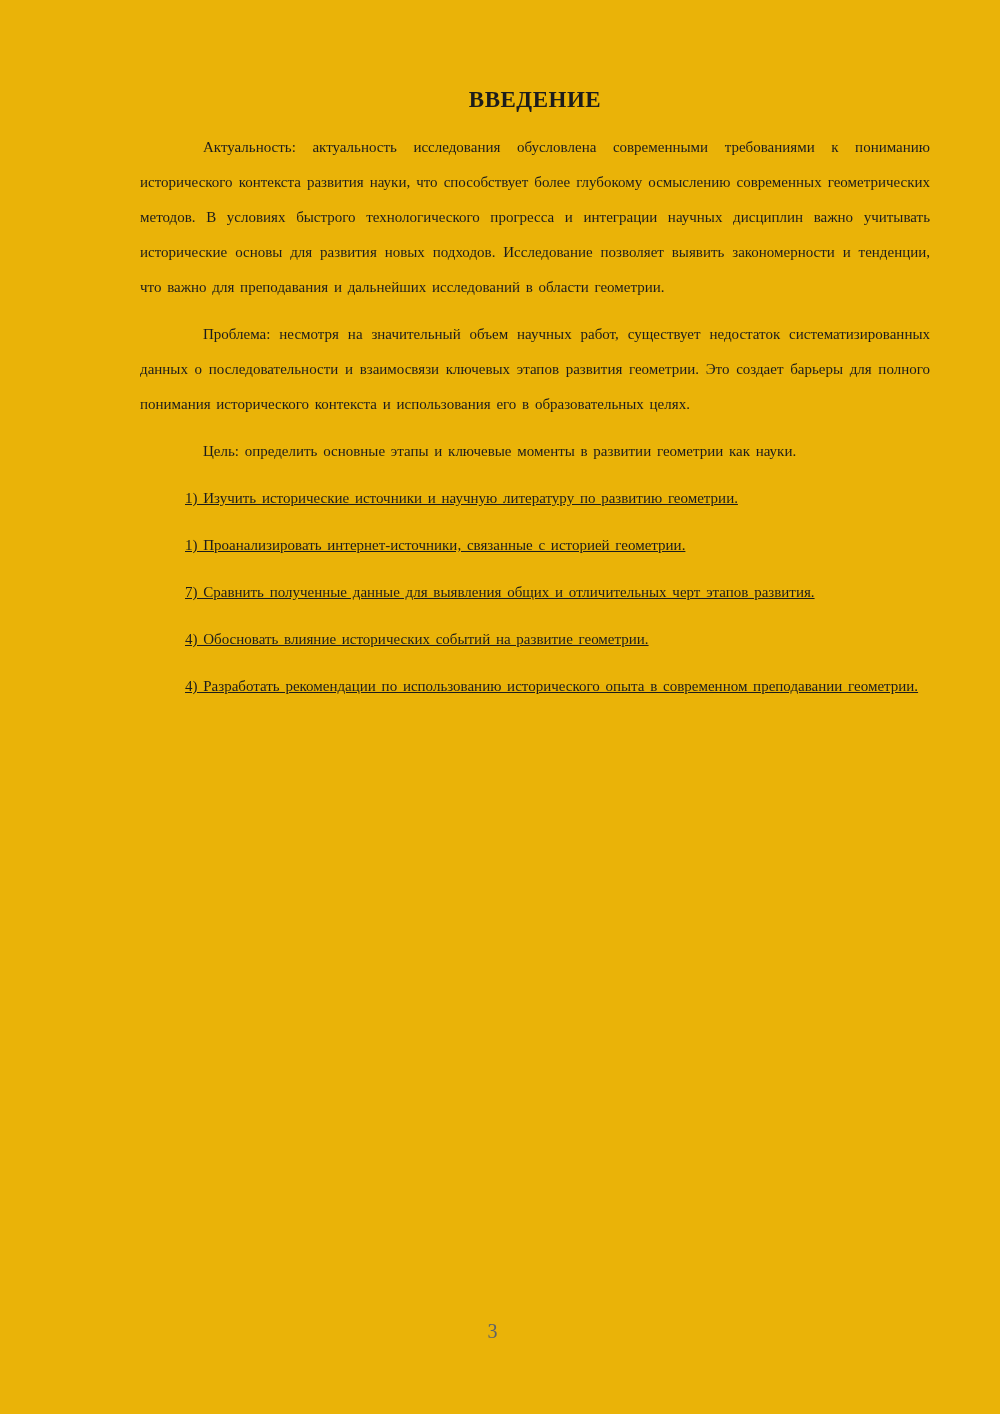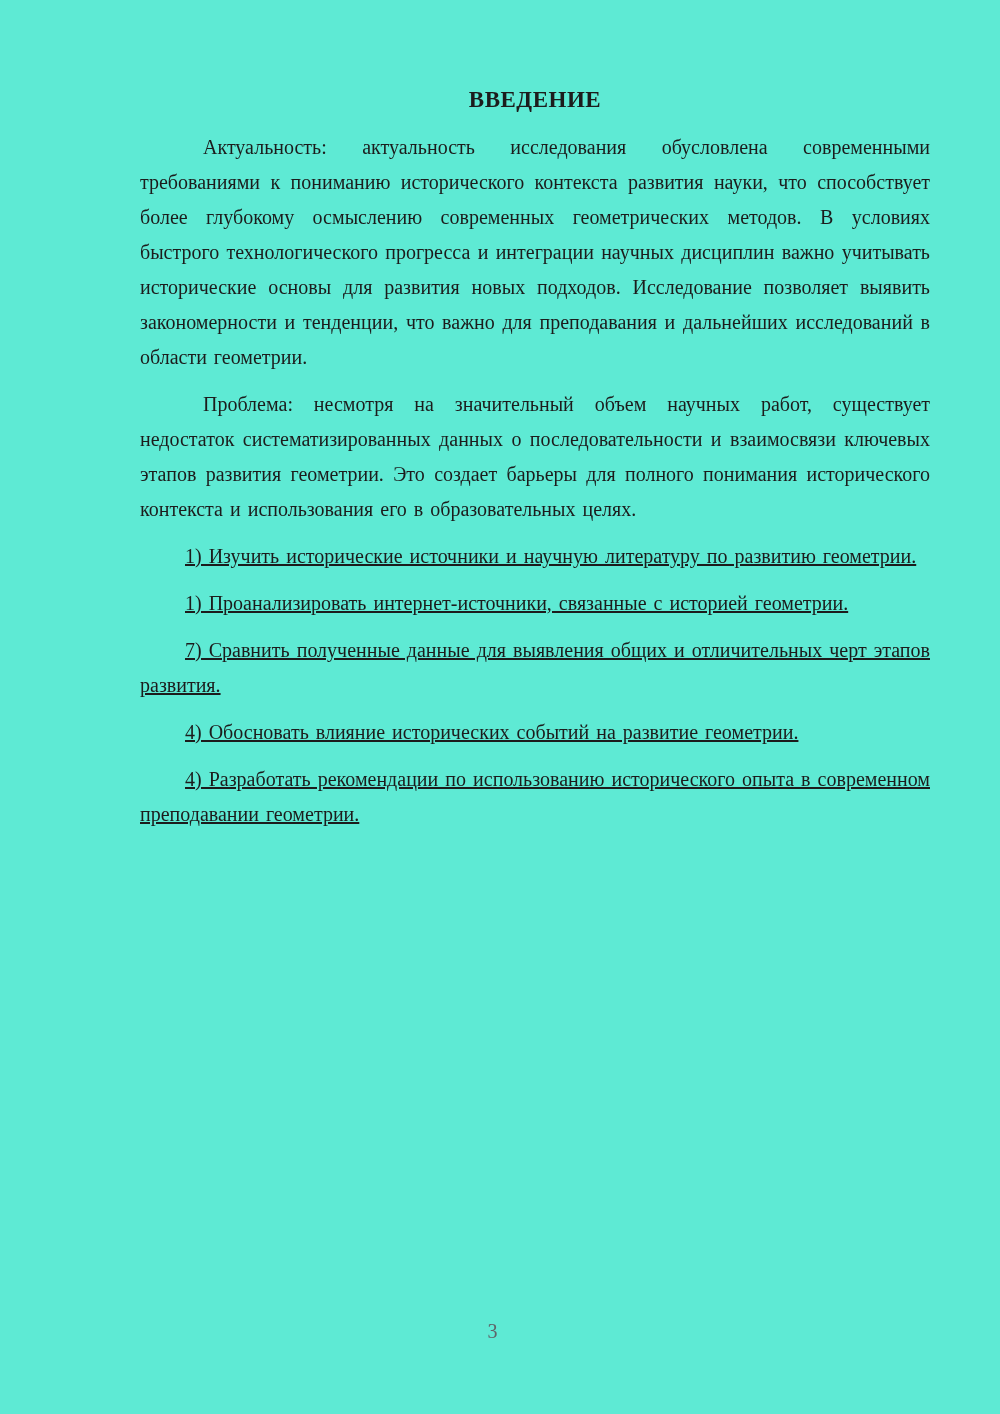--- a/index.html
+++ b/index.html
@@ -5,35 +5,35 @@
   * { margin: 0; padding: 0; box-sizing: border-box; }
   html, body {
     width: 1000px;
     background: #ffffff;
     font-family: "Liberation Serif", "DejaVu Serif", serif;
   }
   .page {
     position: relative;
     width: 1000px;
     height: 1414px;
-    background: #5eead4;
+    background: #eab308;
     padding: 82px 70px 0 140px;
     overflow: hidden;
     color: #1c1c1c;
   }
   .doc-title {
     font-size: 23px;
     font-weight: bold;
     text-align: center;
     line-height: 35px;
     margin-bottom: 13px;
     letter-spacing: 0.5px;
   }
   .para {
-    font-size: 20px;
+    font-size: 15px;
     line-height: 35px;
     text-align: justify;
     text-indent: 63px;
     margin-bottom: 12px;
     word-spacing: 2px;
   }
   .para.list-item {
     text-indent: 45px;
     text-decoration: underline;
   }
@@ -52,20 +52,21 @@
 <body>
 
 <div class="page">
 
   <h1 class="doc-title">ВВЕДЕНИЕ</h1>
 
   <p class="para">Актуальность: актуальность исследования обусловлена современными требованиями к пониманию исторического контекста развития науки, что способствует более глубокому осмыслению современных геометрических методов. В условиях быстрого технологического прогресса и интеграции научных дисциплин важно учитывать исторические основы для развития новых подходов. Исследование позволяет выявить закономерности и тенденции, что важно для преподавания и дальнейших исследований в области геометрии.</p>
 
   <p class="para">Проблема: несмотря на значительный объем научных работ, существует недостаток систематизированных данных о последовательности и взаимосвязи ключевых этапов развития геометрии. Это создает барьеры для полного понимания исторического контекста и использования его в образовательных целях.</p>
 
+  <p class="para">Цель: определить основные этапы и ключевые моменты в развитии геометрии как науки.</p>
 
 
   <p class="para list-item">1) Изучить исторические источники и научную литературу по развитию геометрии.</p>
 
   <p class="para list-item">1) Проанализировать интернет-источники, связанные с историей геометрии.</p>
 
   <p class="para list-item">7) Сравнить полученные данные для выявления общих и отличительных черт этапов развития.</p>
 
   <p class="para list-item">4) Обосновать влияние исторических событий на развитие геометрии.</p>
 

